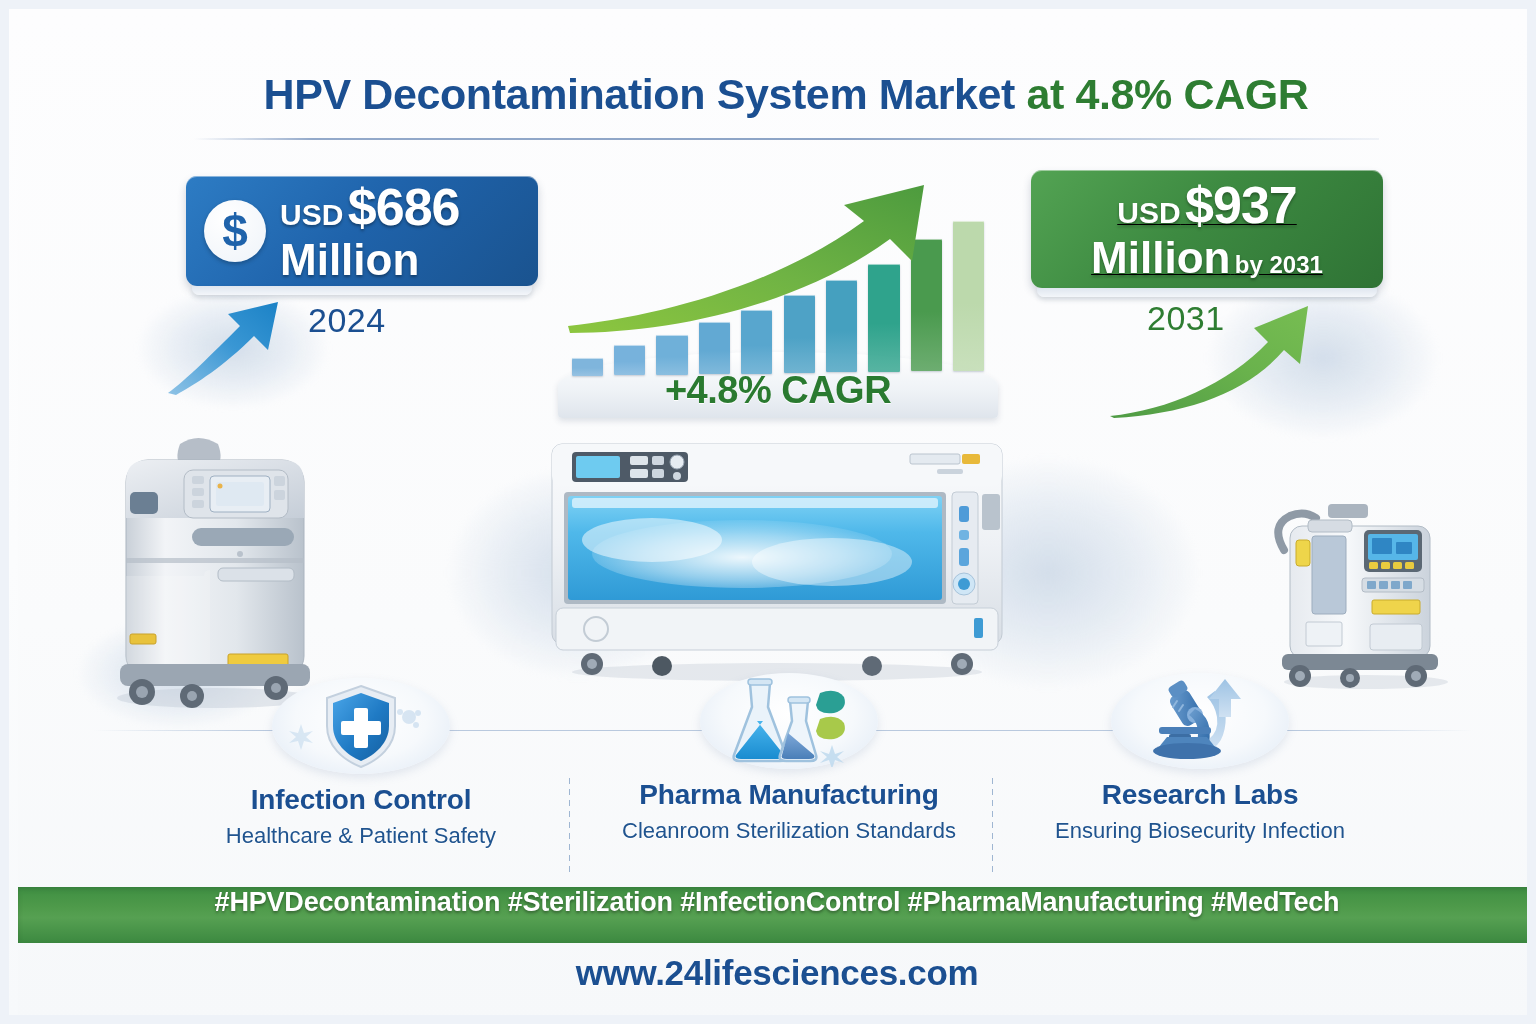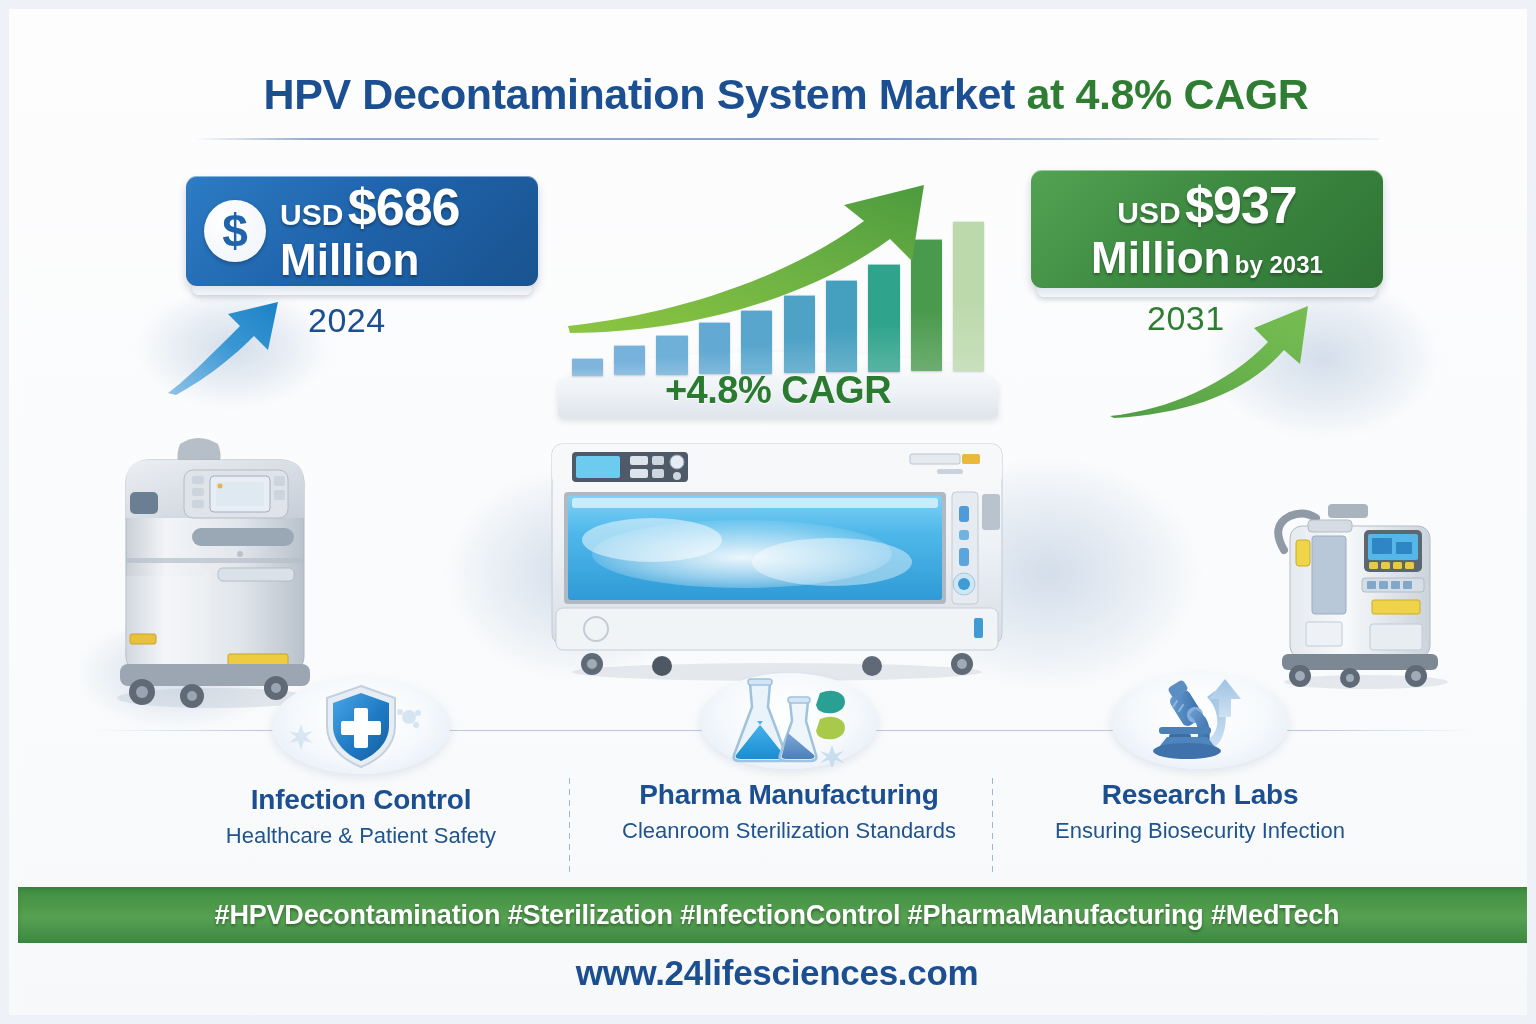--- a/index.html
+++ b/index.html
@@ -47,20 +47,21 @@
   }
   .badge-blue{
     left:168px;top:158px;width:352px;height:110px;
     background:linear-gradient(135deg,#2d7cc4 0%,#1f63ab 48%,#1a538f 100%);
     padding-left:18px;
   }
   .badge-green{
     left:1013px;top:152px;width:352px;height:118px;
     background:linear-gradient(135deg,#53a353 0%,#3d8a41 45%,#2f7335 100%);
     padding-left:26px;
+    text-decoration:underline;
   }
   .dollar-circle{
     width:62px;height:62px;border-radius:50%;
     background:radial-gradient(circle at 35% 30%,#ffffff,#eef3f9);
     display:flex;align-items:center;justify-content:center;
     color:#1f63ab;font-size:46px;font-weight:bold;line-height:1;
     box-shadow:0 2px 4px rgba(0,0,0,.25);flex:0 0 auto;
     font-family:"Liberation Sans", sans-serif;
   }
   .badge-txt{margin-left:14px;color:#fff;line-height:1;}
@@ -122,21 +123,21 @@
     text-shadow:0 1px 0 rgba(255,255,255,.9);}
   .f-div{position:absolute;top:760px;width:1px;height:95px;
     background:repeating-linear-gradient(180deg,#9fb6d2 0px,#9fb6d2 6px,rgba(159,182,210,0) 6px,rgba(159,182,210,0) 11px);}
   .fd1{left:551px;}
   .fd2{left:974px;}
 
   
   .hashbar{
     position:absolute;left:9px;top:878px;width:1518px;height:56px;
     background:linear-gradient(180deg,#3f8f43 0%,#4e9a4a 35%,#56a052 55%,#3c8940 100%);
-    display:flex;align-items:center;justify-content:center;
+    display:flex;align-items:flex-start;justify-content:center;
     box-shadow:0 2px 5px rgba(30,70,35,.25) inset;
   }
   .hashbar-txt{
     color:#ffffff;font-size:27px;font-weight:bold;letter-spacing:-.2px;
     white-space:nowrap;text-shadow:0 2px 3px rgba(0,0,0,.35);
   }
   .footer{
     position:absolute;left:0;top:944px;width:1536px;text-align:center;
     font-size:35px;font-weight:bold;color:#1b4f91;letter-spacing:-.3px;
     text-shadow:0 1px 0 rgba(255,255,255,.9);

